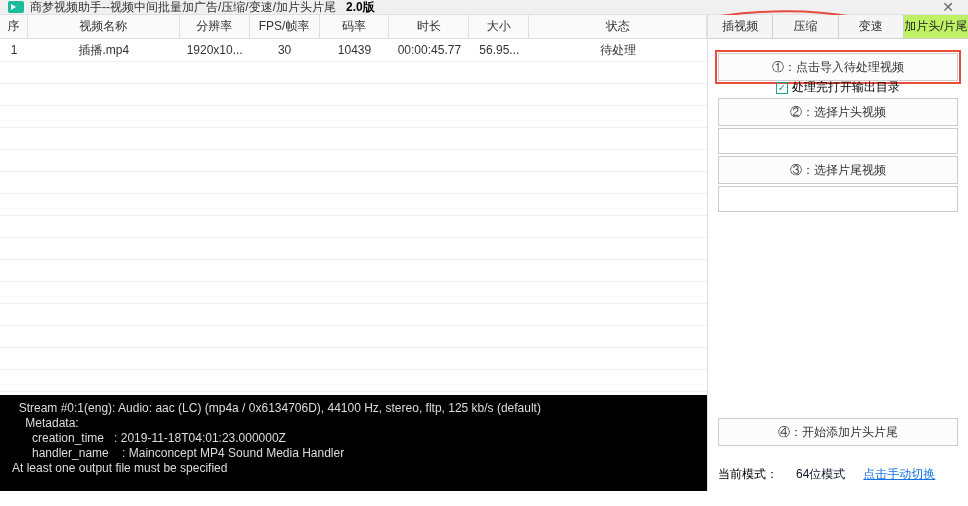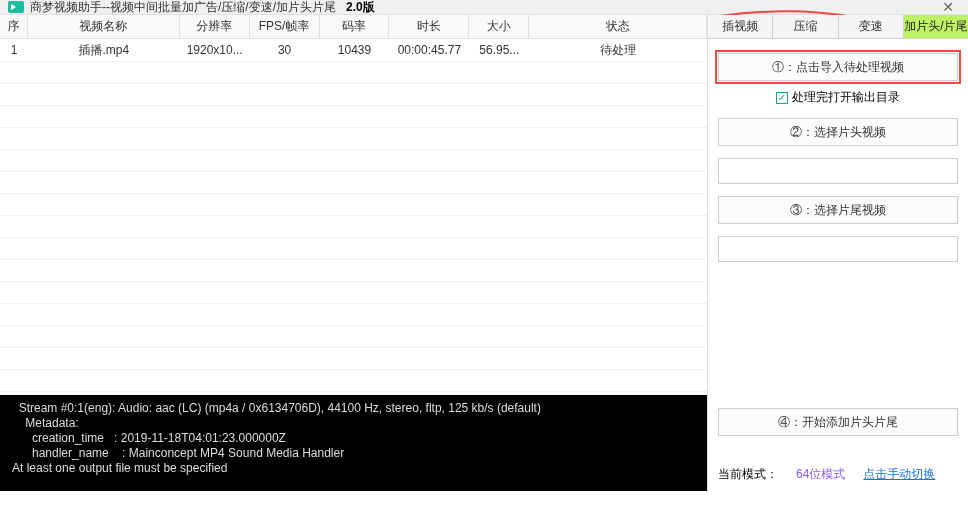--- a/index.html
+++ b/index.html
@@ -25,21 +25,21 @@
 .c-dur{width:80px}
 .c-size{width:60px}
 .c-status{width:178px}
 .grid-fill{flex:1;background-image:linear-gradient(#f0f0f0 1px,transparent 1px);background-size:100% 22px}
 .console{background:#000;color:#ddd;font-family:"Consolas","Courier New",monospace;font-size:11px;padding:6px 12px;height:96px;line-height:14px;white-space:pre;overflow:hidden}
 .right{width:260px;display:flex;flex-direction:column;position:relative}
 .tabs{display:flex;height:24px;border-bottom:1px solid #d0d0d0}
 .tab{flex:1;display:flex;align-items:center;justify-content:center;border-right:1px solid #d0d0d0;background:#f5f5f5;color:#333;cursor:pointer}
 .tab.active{background:#bef264;color:#222}
 .tab:last-child{border-right:none}
-.panel{padding:14px 10px 4px;display:flex;flex-direction:column;gap:12px;flex:1}
+.panel{padding:14px 10px 4px;display:flex;flex-direction:column;gap:2px;flex:1}
 .btn{height:28px;border:1px solid #ccc;background:#fcfcfc;display:flex;align-items:center;justify-content:center;color:#333;cursor:pointer}
 .btn1{outline:2px solid #e74c3c;outline-offset:1px}
 .disp{height:26px;border:1px solid #ccc;background:#fff}
 .chk-row{display:flex;align-items:center;justify-content:center;gap:4px;margin-top:-4px}
 .chk{width:12px;height:12px;border:1px solid #1aa38c;display:inline-flex;align-items:center;justify-content:center;color:#1aa38c;font-size:10px}
 .spacer{flex:1}
 .mode-row{padding:8px 10px;display:flex;align-items:center;gap:18px;font-size:12px}
 .mode-link{color:#1a73e8;text-decoration:underline;cursor:pointer}
 .arrow{position:absolute;top:6px;left:720px;pointer-events:none}
 .arrow svg{overflow:visible}
@@ -115,17 +115,17 @@
       <div class="btn">②：选择片头视频</div>
       <div class="disp"></div>
       <div class="btn">③：选择片尾视频</div>
       <div class="disp"></div>
       <div class="spacer"></div>
       <div class="btn">④：开始添加片头片尾</div>
       <div style="height:6px"></div>
     </div>
     <div class="mode-row">
       <span>当前模式：</span>
-      <span style="color:#8b5cf6">64位模式</span>
+      <span style="color:#0f172a">64位模式</span>
       <span class="mode-link">点击手动切换</span>
     </div>
   </div>
 </div>
 
 </body></html>

